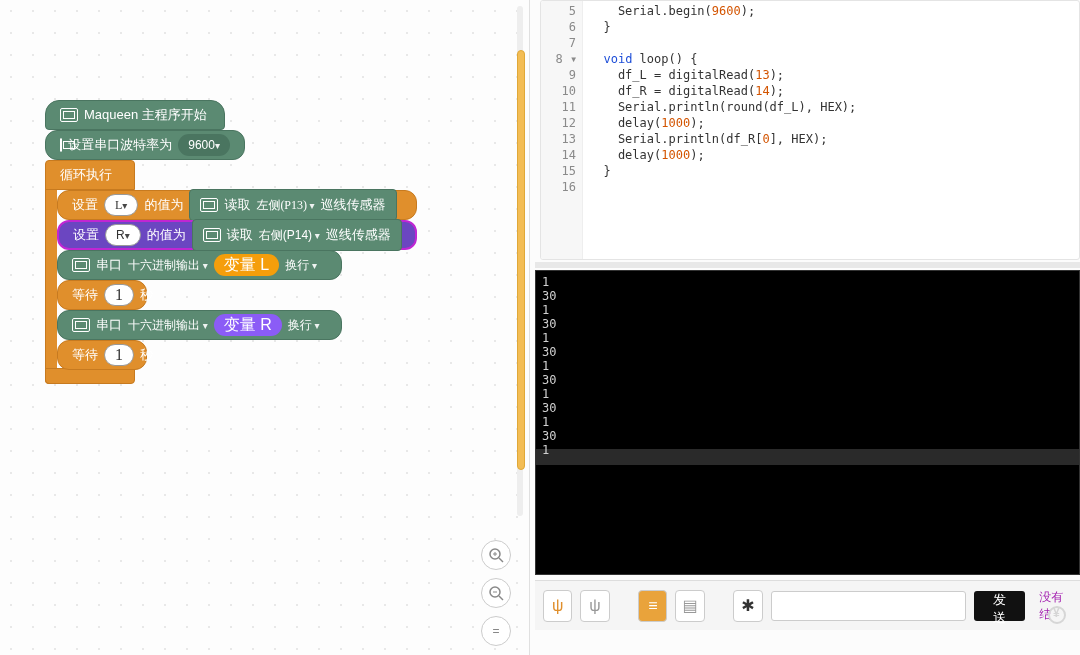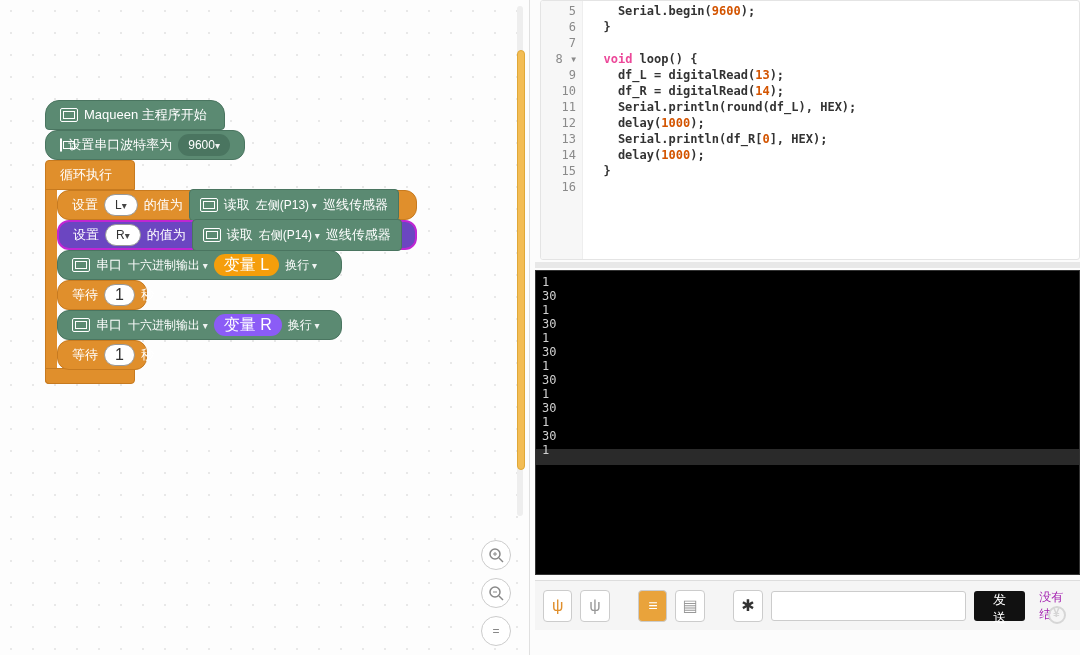--- a/index.html
+++ b/index.html
@@ -28,21 +28,21 @@
     padding: 6px 14px;
     color: #fff; font-size: 13px;
     border-radius: 12px;
     margin-bottom: 0px;
     position: relative;
     height: 30px;
     white-space: nowrap;
   }
   .blk-hat { border-radius: 14px 14px 4px 4px; }
   .blk-green  { background:#5b8a72; border:1px solid #4a7560; }
-  .blk-orange { background:#e08f2c; border:1px solid #c77a1f; }
+  .blk-orange { background:#e08f2c; border:1px solid #c77a1f;font-family:Liberation Serif, serif; }
   .blk-purple { background:#6b46c1; border:1px solid #5a38a8; }
   .blk-c-top { border-radius:4px 4px 0 0; width:90px; }
   .blk-inner { margin-left:12px; }
   .pill {
     display:inline-flex; align-items:center; justify-content:center;
     border-radius:14px; padding:2px 10px; font-size:16px; height:22px;
   }
   .pill-white  { background:#fff; color:#333; border:1px solid #999; }
   .pill-orange { background:#f59e0b; color:#fff; }
   .pill-purple { background:#8b5cf6; color:#fff; }
@@ -84,23 +84,23 @@
   }
   .gutter {
     position:absolute; left:0; top:0; bottom:0; width:42px;
     background:#f7f7f7; border-right:1px solid #eee;
     font-family:Consolas,monospace; font-size:12px; color:#8a8a8a;
     text-align:right; padding:2px 6px 0 0; line-height:16px;
   }
   .code {
     position:absolute; left:48px; right:6px; top:2px;
     font-family:Consolas,monospace; font-size:12px; line-height:16px;
-    white-space:pre; color:#333;font-weight:bold;
-  }
-  .kw  { color:#ec4899; }
+    white-space:pre; color:#333;
+  }
+  .kw  { color:#1d4ed8; }
   .num { color:#d35400; }
   
   .serial {
     position:absolute; left:535px; top:270px; right:0; height:305px;
     background:#000; color:#d0d0d0;
     font-family:Consolas,monospace; font-size:12px; line-height:14px;
     padding:4px 6px;
     border:1px solid #333;
   }
   .serial .cursor-line{

